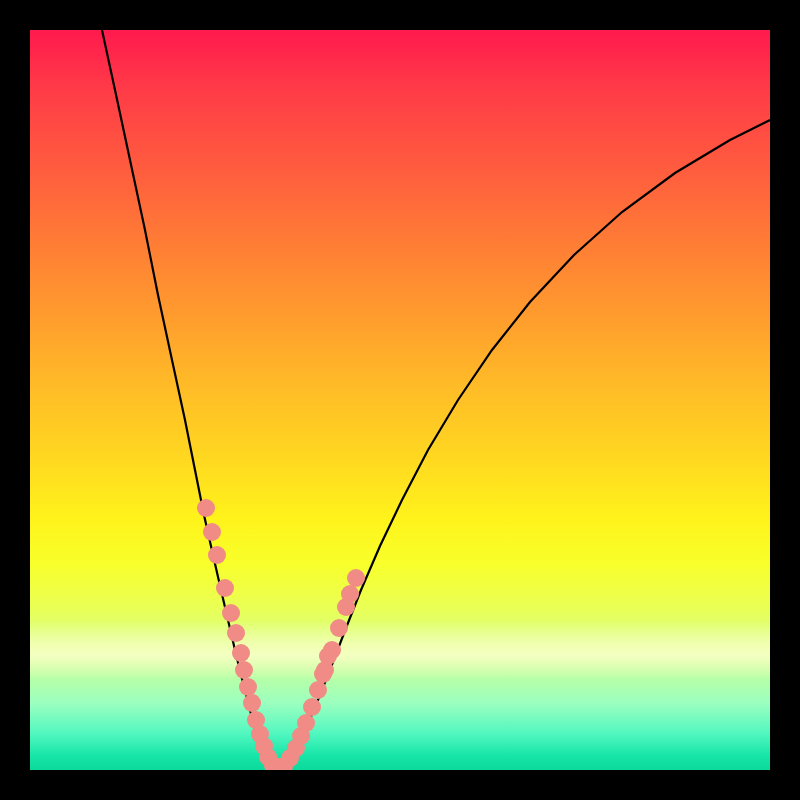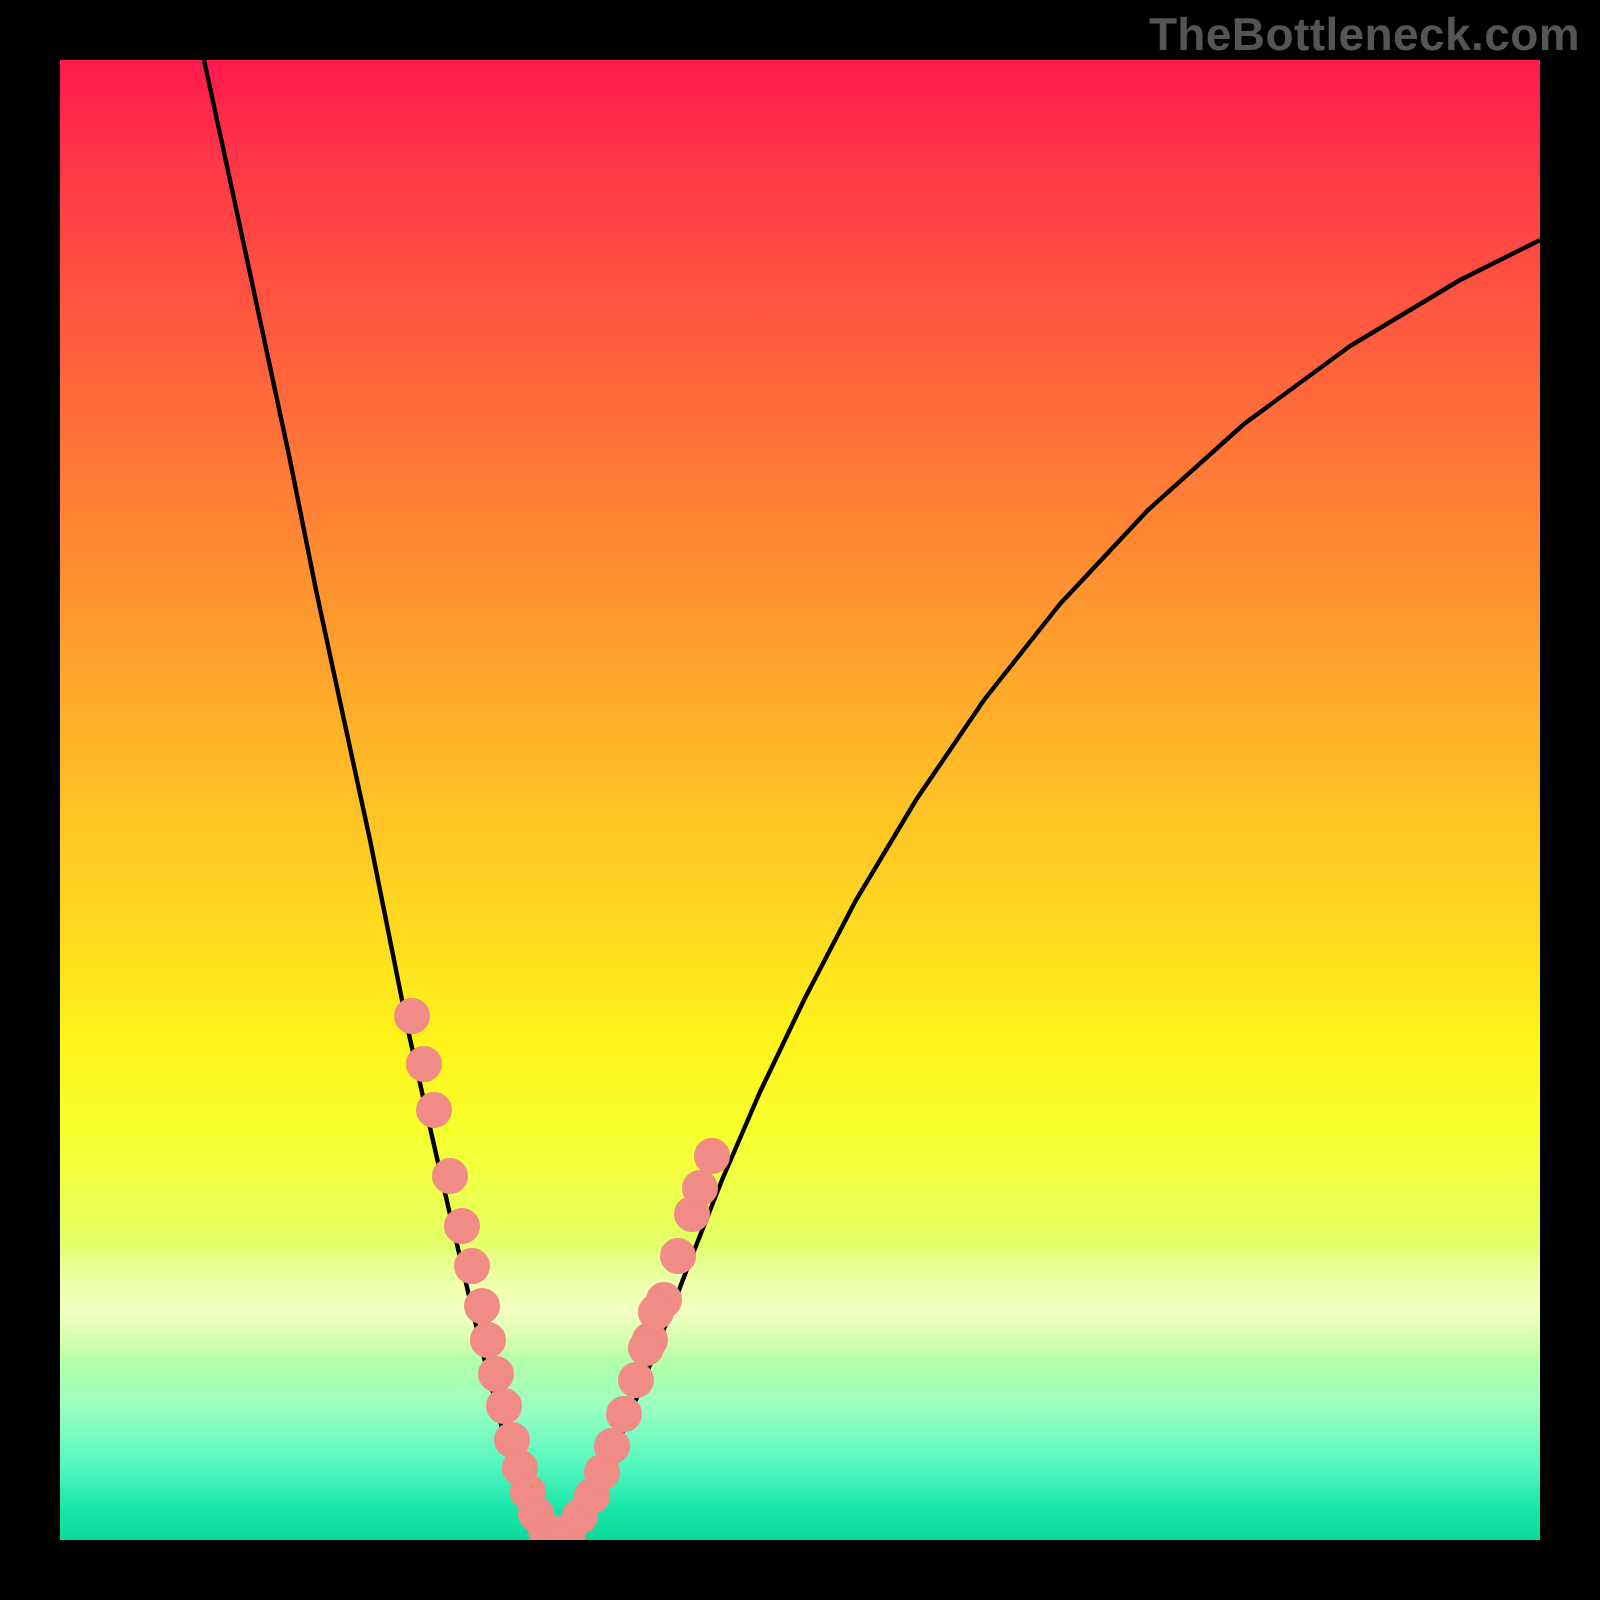--- a/index.html
+++ b/index.html
@@ -125,14 +125,13 @@
           <circle cx="309" cy="598" r="9" class="dot"></circle>
           <circle cx="316" cy="577" r="9" class="dot"></circle>
           <circle cx="320" cy="564" r="9" class="dot"></circle>
           <circle cx="326" cy="548" r="9" class="dot"></circle>
           <circle cx="293" cy="644" r="9" class="dot"></circle>
           <circle cx="298" cy="626" r="9" class="dot"></circle>
         </g>
     </svg>
   </div>
 
-  <div class="watermark">TheBottleneck.com</div>
 </div>
 
 </body></html>

